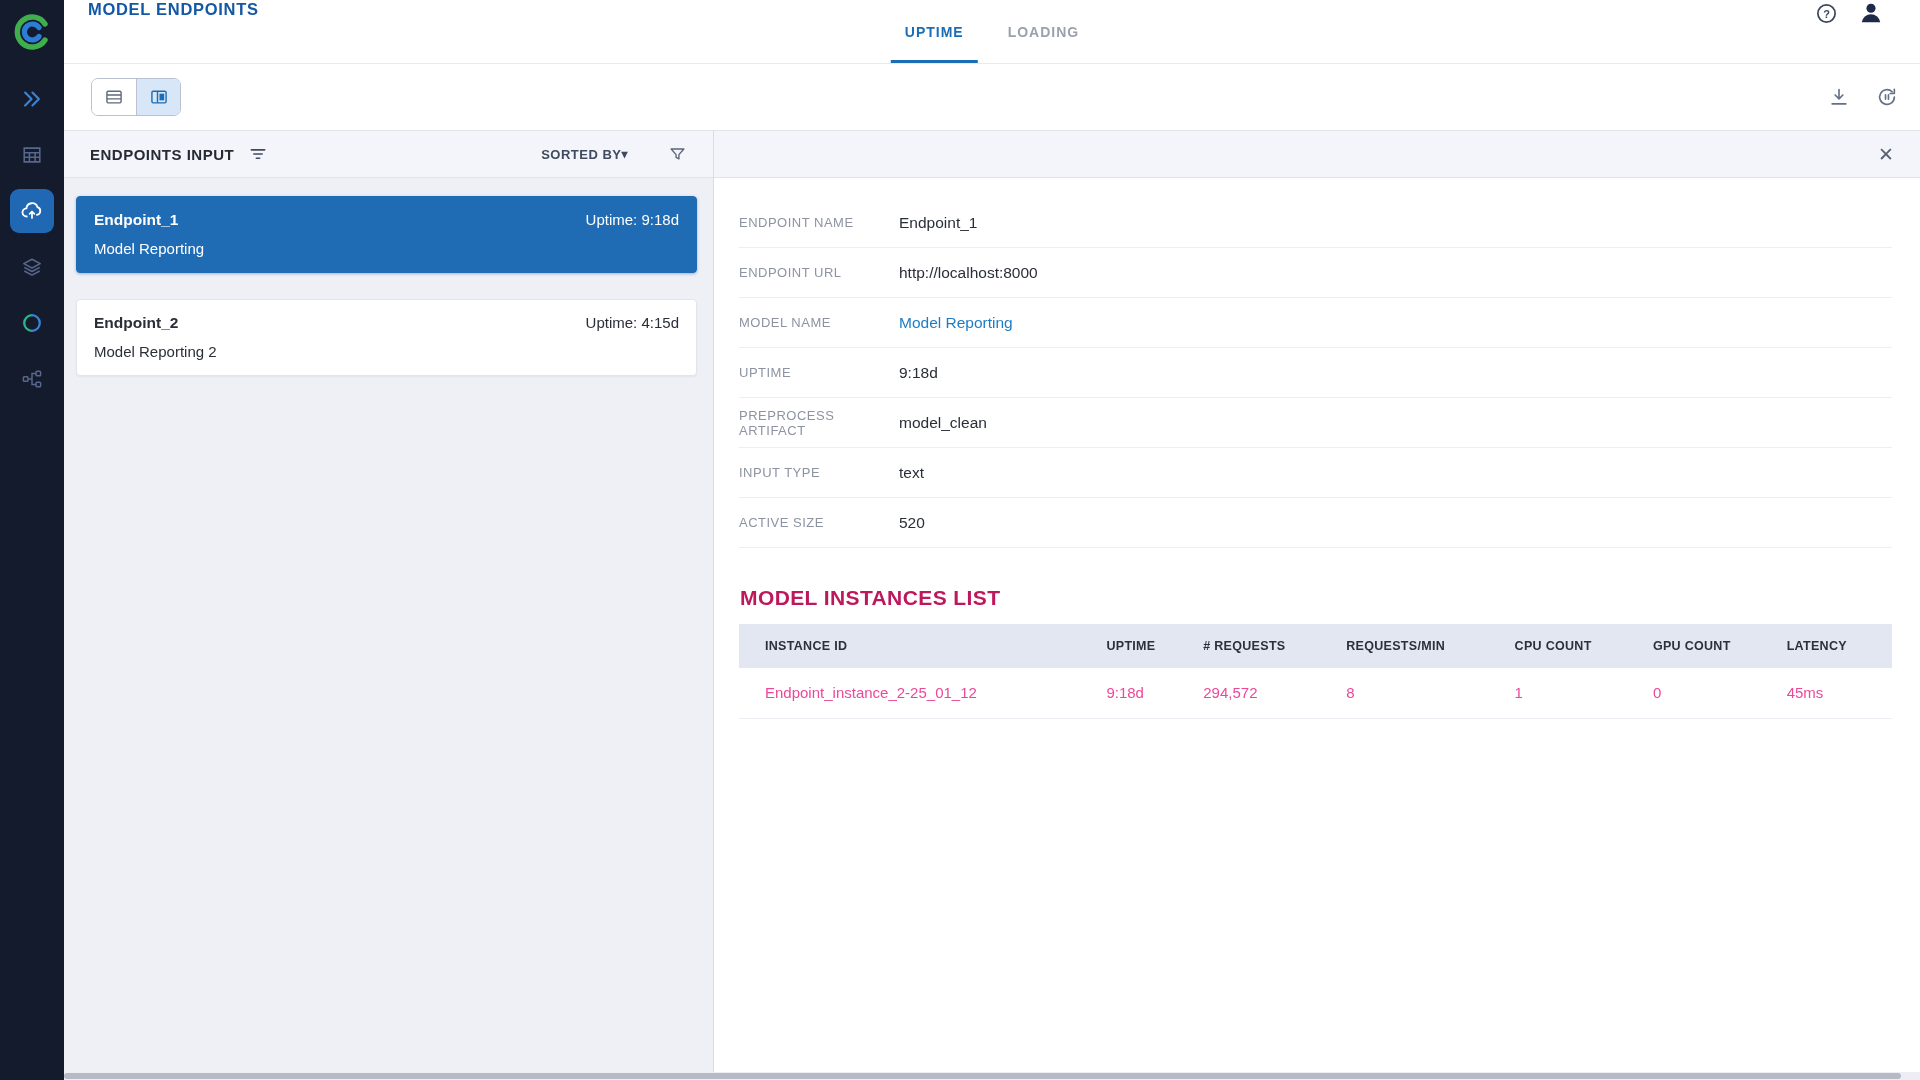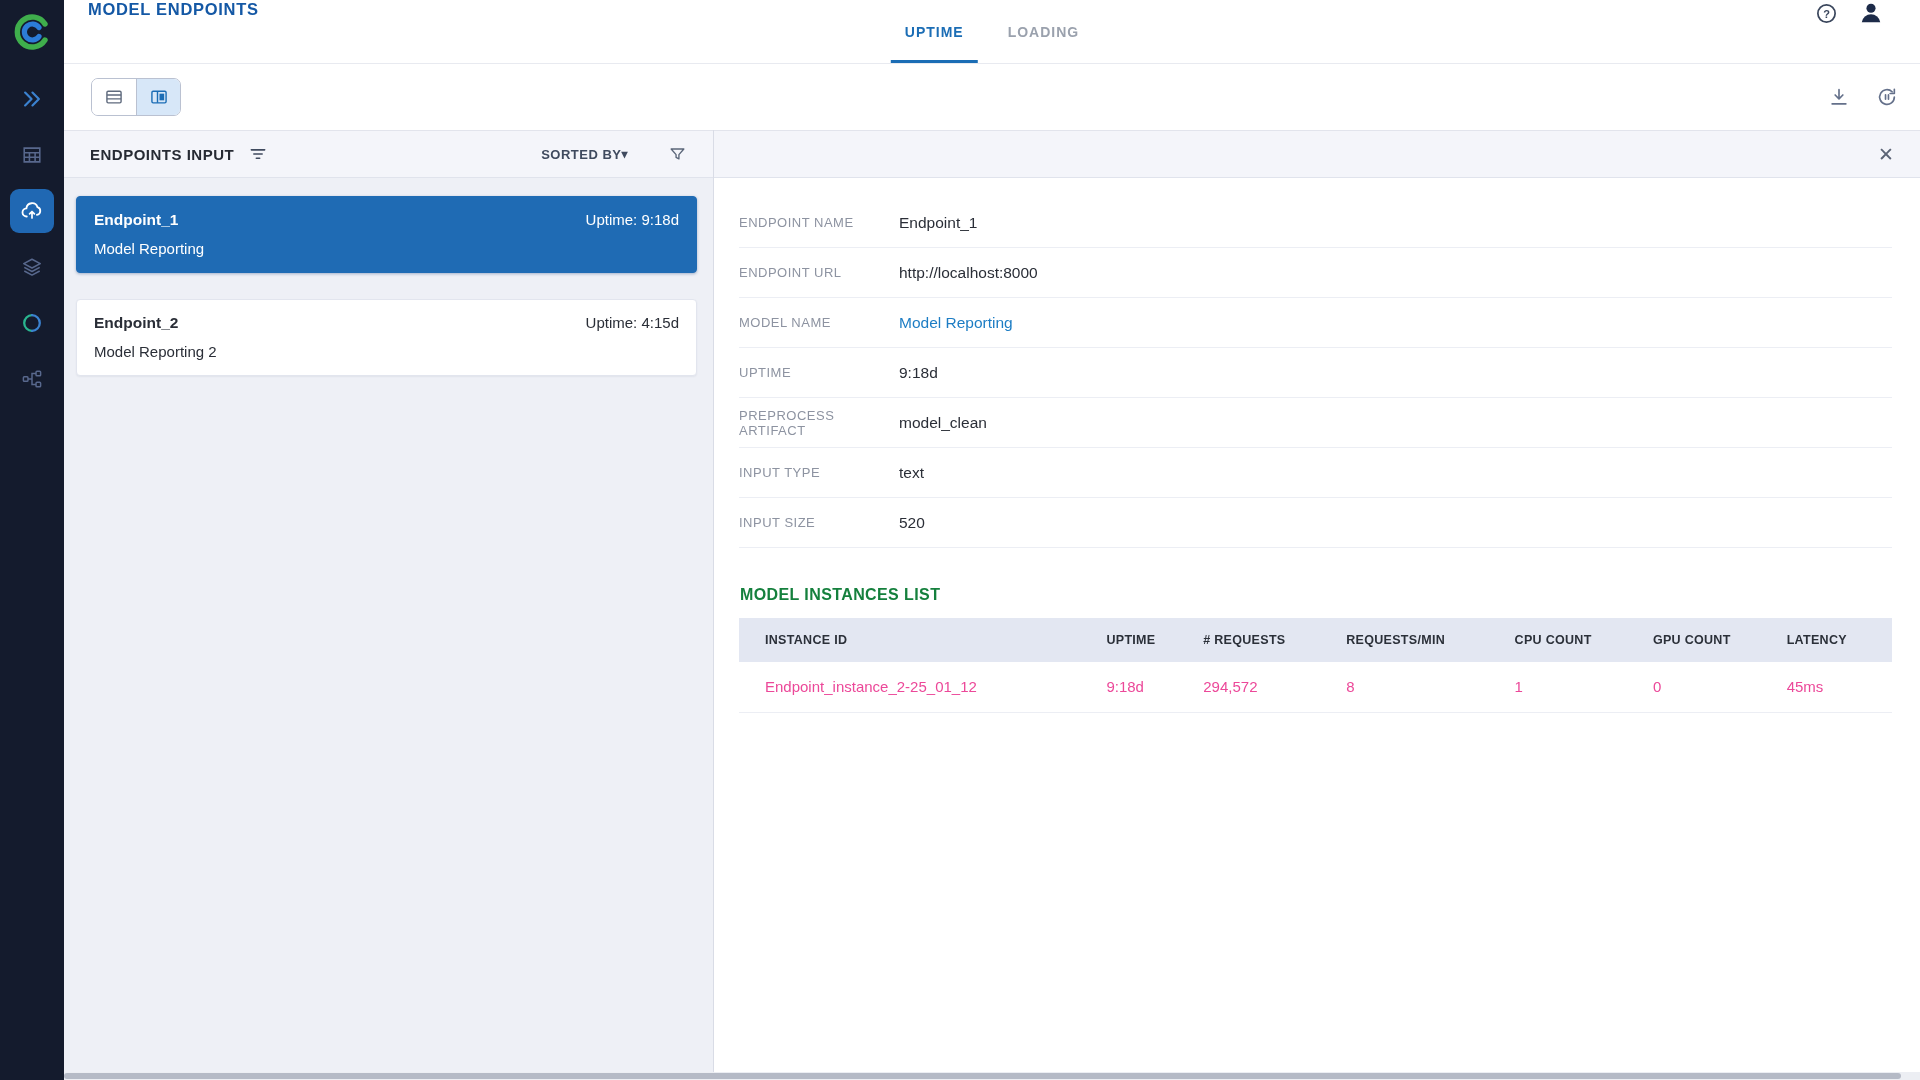--- a/index.html
+++ b/index.html
@@ -67,21 +67,21 @@
   .rp-tab.active { color:#1b6db5; }
   .rp-tab.active::after { content:""; position:absolute; left:0; right:0; bottom:0; height:3px; background:#1b6db5; }
   .rp-close { position:absolute; right:26px; top:0; height:100%; display:flex; align-items:center; font-size:19px; color:#5a6375; cursor:pointer; }
 
   .details { flex:1; overflow:auto; padding:20px 28px 24px 25px; }
   .field-row { display:flex; align-items:center; height:50px; border-bottom:1px solid #eceef4; }
   .field-label { width:160px; flex-shrink:0; font-size:13px; letter-spacing:.5px; color:#8d93a1; }
   .field-value { font-size:15.5px; color:#2a2e37; }
   .field-value.link { color:#1d7dc4; cursor:pointer; }
 
-  .instances-title { margin:38px 0 0 1px; font-size:16px; font-weight:bold; letter-spacing:.4px; color:#15803d; }
+  .instances-title { margin:38px 0 0 1px; font-size:21px; font-weight:bold; letter-spacing:.4px; color:#be185d; }
   .instances-table { width:100%; border-collapse:collapse; margin-top:14px; table-layout:fixed; }
   .instances-table th { background:#e3e7f2; height:44px; text-align:left; font-size:12.5px; letter-spacing:.3px; color:#2b3039; font-weight:bold; padding:0 10px; }
   .instances-table td { height:50px; border-bottom:1px solid #eceef4; font-size:15px; color:#ec4899; padding:0 10px; background:#fff; }
   .instances-table th:first-child, .instances-table td:first-child { padding-left:26px; }
   .col-instance { width:31%; } .col-uptime { width:8.4%; } .col-requests { width:12.4%; }
   .col-reqmin { width:14.6%; } .col-cpu { width:12%; } .col-gpu { width:11.6%; } .col-latency { width:10%; }
 
   .hscroll { height:8px; background:#eceef3; position:relative; flex-shrink:0; }
   .hscroll-thumb { position:absolute; left:0; top:1px; height:6px; width:99%; background:#b5bac6; border-radius:3px; }
 
@@ -257,21 +257,21 @@
           </div>
           <div class="field-row">
             <span class="field-label">PREPROCESS ARTIFACT</span>
             <span class="field-value">model_clean</span>
           </div>
           <div class="field-row">
             <span class="field-label">INPUT TYPE</span>
             <span class="field-value">text</span>
           </div>
           <div class="field-row">
-            <span class="field-label">INPUT SIZE</span>
+            <span class="field-label">ACTIVE SIZE</span>
             <span class="field-value">520</span>
           </div>
 
           <h3 class="instances-title">MODEL INSTANCES LIST</h3>
 
           <table class="instances-table">
             <thead>
               <tr>
                 <th class="col-instance">INSTANCE ID</th>
                 <th class="col-uptime">UPTIME</th>

